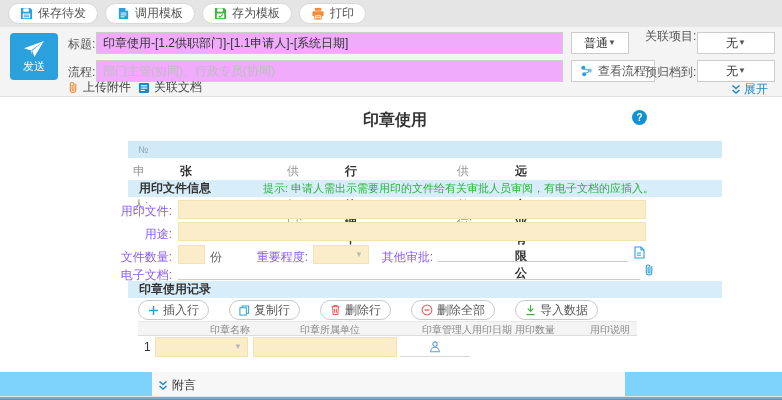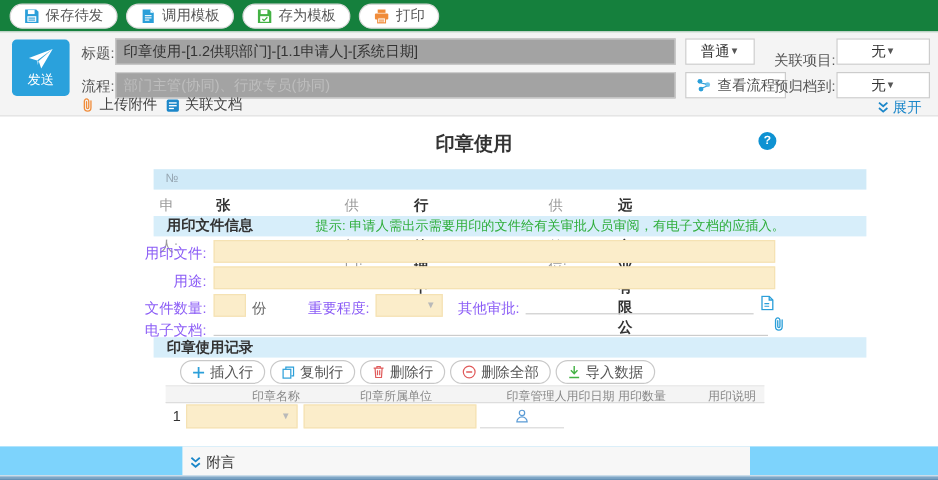--- a/index.html
+++ b/index.html
@@ -1,29 +1,29 @@
 <!DOCTYPE html>
 <html><head>
 <meta charset="utf-8">
 <style>
   *{margin:0;padding:0;box-sizing:border-box}
   html,body{width:782px;height:400px;overflow:hidden}
   body{font-family:"Liberation Sans","DejaVu Sans",sans-serif;font-size:12px;color:#333;background:#fff;position:relative}
   .abs{position:absolute}
 
   
-  .toolbar{position:absolute;left:0;top:0;width:782px;height:27px;background:#15803d;border-bottom:1px solid #e6e6e6;display:flex;align-items:center;padding-left:8px;gap:7px}
+  .toolbar{position:absolute;left:0;top:0;width:782px;height:27px;background:#e5e5e5;border-bottom:1px solid #e6e6e6;display:flex;align-items:center;padding-left:8px;gap:7px}
   .pill{display:inline-flex;align-items:center;gap:5px;height:21px;padding:0 11px;border:1px solid #d8d8d8;border-radius:11px;background:#fff;color:#555;font-size:12px;cursor:pointer;font-family:inherit}
   .pill svg{flex:0 0 auto}
 
   
   .hdr{position:absolute;left:0;top:27px;width:782px;height:70px;background:#f4f4f4;border-bottom:1px solid #e2e2e2}
   .send{position:absolute;left:10px;top:6px;width:48px;height:47px;background:#2aa1dc;border-radius:4px;color:#fff;display:flex;flex-direction:column;align-items:center;justify-content:center;gap:1px;font-size:11px;cursor:pointer;border:none;font-family:inherit}
   .hlabel{position:absolute;color:#555}
-  .tinput{position:absolute;height:22px;border:1px solid #ccc;background:#a3a3a3;font-size:12px;color:#333;padding:0 6px;font-family:inherit}
+  .tinput{position:absolute;height:22px;border:1px solid #ccc;background:#f0abfc;font-size:12px;color:#333;padding:0 6px;font-family:inherit}
   .tinput::placeholder{color:#bdbdbd}
   .select{position:absolute;height:22px;border:1px solid #ccc;background:#fff;display:flex;align-items:center;justify-content:center;padding:0 6px;cursor:pointer;color:#333}
   .caret{font-size:8px;color:#555;line-height:1}
   .vflow{position:absolute;height:22px;border:1px solid #ccc;background:#fff;display:flex;align-items:center;justify-content:center;gap:5px;color:#555;cursor:pointer;font-family:inherit;font-size:12px}
   .attach{position:absolute;display:flex;align-items:center;gap:4px;color:#444;cursor:pointer}
   .expand{position:absolute;display:flex;align-items:center;gap:3px;color:#1c87c9;cursor:pointer}
 
   
   .ftitle{position:absolute;left:130px;top:110px;width:530px;text-align:center;font-size:16px;font-weight:600;color:#333}
   .help{position:absolute;left:632px;top:110px;width:15px;height:15px;border-radius:50%;background:#0e92d2;color:#fff;font-size:10px;font-weight:bold;display:flex;align-items:center;justify-content:center;cursor:pointer}
@@ -34,21 +34,21 @@
   .secbar{position:absolute;left:128px;width:594px;height:17px;background:#d7eefa;display:flex;align-items:center;padding-left:11px}
   .sectitle{font-weight:bold;color:#333;font-size:12px}
   .sechint{position:absolute;left:135px;color:#2fae3c;font-size:11px;white-space:nowrap}
   .flabel{position:absolute;width:75px;text-align:right;color:#8b5cf6}
   .yinput{position:absolute;background:#fbedca;border:1px solid #f5e2b3;height:19px;font-family:inherit;font-size:12px;padding:0 5px;color:#333}
   .ysel{position:absolute;background:#fbedca;border:1px solid #f5e2b3;height:19px;display:flex;align-items:center;justify-content:flex-end;padding:0 5px;cursor:pointer}
   .ysel .caret{color:#b9b9b9}
   .uline{position:absolute;border-bottom:1px solid #ccc}
 
   
-  .btnrow{position:absolute;left:150px;top:300px;display:flex;gap:4px}
+  .btnrow{position:absolute;left:138px;top:300px;display:flex;gap:20px}
   .rpill{display:inline-flex;align-items:center;gap:4px;height:20px;padding:0 9px;border:1px solid #c9c9c9;border-radius:10px;background:#fff;color:#555;font-size:12px;cursor:pointer;font-family:inherit}
 
   
   .thead{position:absolute;left:138px;top:321px;width:499px;height:15px;background:#f4f4f4;border-top:1px solid #e8e8e8;border-bottom:1px solid #ddd}
   .th{position:absolute;top:1px;text-align:right;color:#888;font-size:10px;white-space:nowrap}
   .rowidx{position:absolute;left:144px;top:340px;color:#333}
   .pcell{position:absolute;left:400px;top:337px;width:70px;height:20px;border-bottom:1px solid #d9d9d9;display:flex;align-items:center;justify-content:center;cursor:pointer}
 
   
   .footer{position:absolute;left:0;top:372px;width:782px;height:24px;background:#7dd3fc}
@@ -109,21 +109,21 @@
       </svg>
     <span>发送</span>
   </button>
 
   <span class="hlabel" style="left:68px;top:9px">标题:</span>
   <input class="tinput" style="left: 96px; top: 5px; width: 467px;" value="印章使用-[1.2供职部门]-[1.1申请人]-[系统日期]">
   <div class="select" style="left:571px;top:5px;width:58px">
     <span>普通</span>
     <span class="caret">▼</span>
   </div>
-  <span class="hlabel" style="left:645px;top:15px">关联项目:</span>
+  <span class="hlabel" style="left:645px;top:1px">关联项目:</span>
   <div class="select" style="left:697px;top:5px;width:78px">
     <span>无</span>
     <span class="caret">▼</span>
   </div>
 
   <span class="hlabel" style="left:68px;top:37px">流程:</span>
   <input class="tinput" style="left: 96px; top: 33px; width: 467px;" placeholder="部门主管(协同)、行政专员(协同)">
   <button class="vflow" style="left:571px;top:33px;width:84px">
     <svg width="13" height="12" viewBox="0 0 14 13">
         <circle cx="3.5" cy="3" r="2.2" fill="#2b9fd9"></circle>

